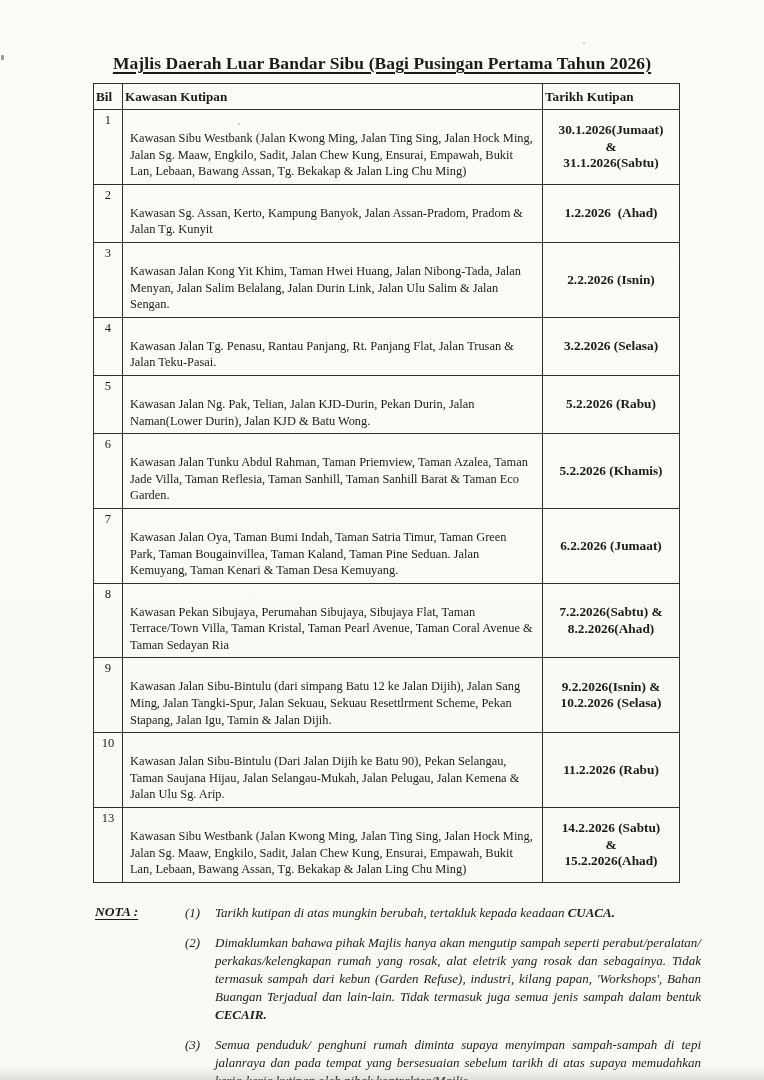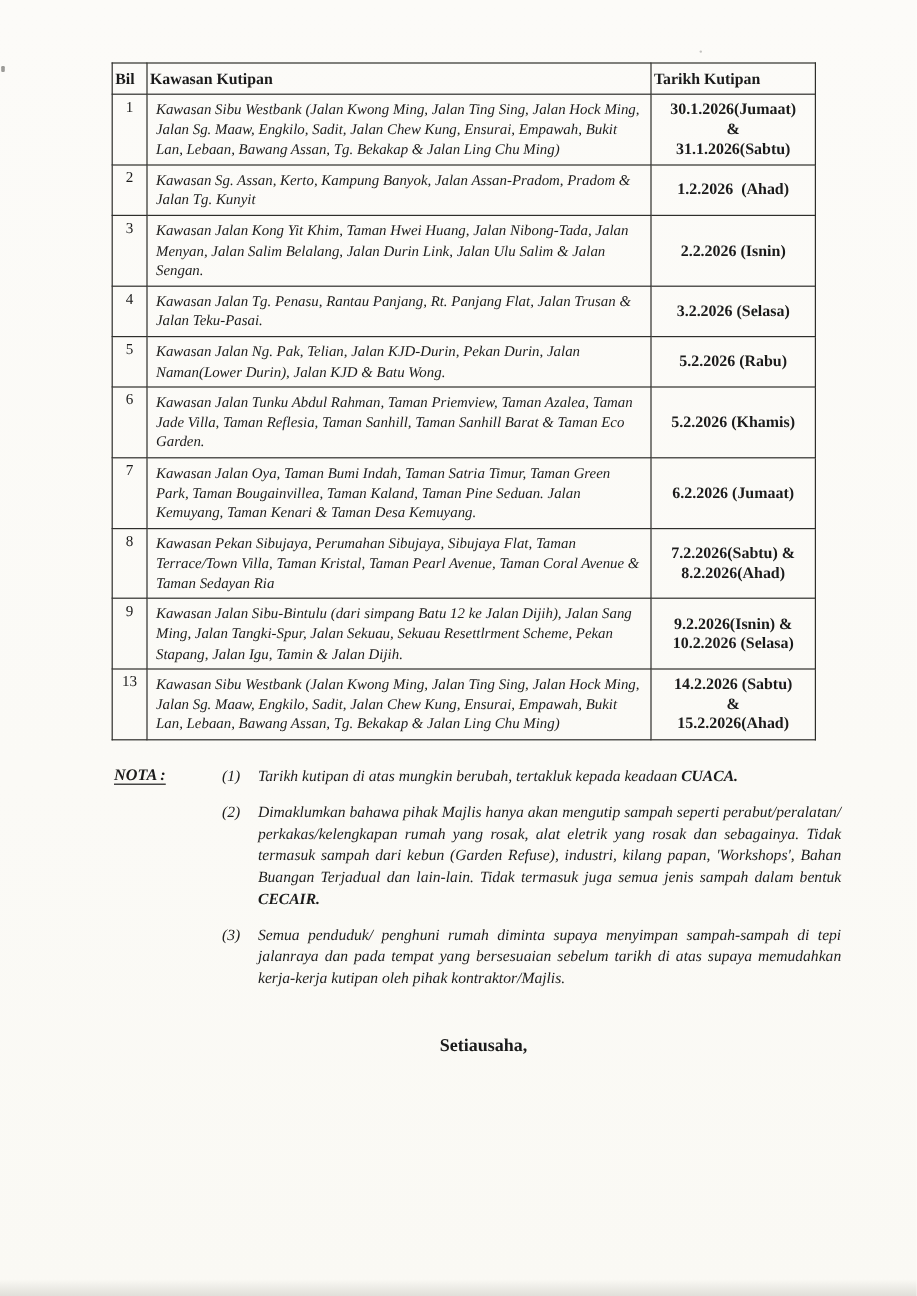--- a/index.html
+++ b/index.html
@@ -61,25 +61,24 @@
   .col-bil { width: 29px; }
   .col-kawasan { width: 420px; }
   .col-tarikh { width: 137px; }
   td.bil {
     text-align: center;
     vertical-align: top;
     font-size: 12.6px;
     padding-top: 3px;
   }
   td.kawasan {
-    padding: 4px 7px 4px 7px;
+    padding: 20px 7px 4px 7px;
     font-size: 12.4px;
     line-height: 16.6px;
     vertical-align: top;
-    font-style: italic;
   }
   td.tarikh {
     text-align: center;
     vertical-align: middle;
     font-weight: bold;
     font-size: 13.3px;
     line-height: 16.5px;
     white-space: pre-line;
     padding: 2px 3px;
   }
@@ -116,20 +115,21 @@
     font-weight: bold;
   }
   .sig-line1 { font-size: 15px; line-height: 20px; }
 </style>
 </head>
 <body>
 
 <div>
 
   <div class="doc-title">
+    <div><span class="uline">Majlis Daerah Luar Bandar Sibu (Bagi Pusingan Pertama Tahun 2026)</span></div>
   </div>
 
   <table class="schedule">
     <colgroup>
       <col class="col-bil">
       <col class="col-kawasan">
       <col class="col-tarikh">
     </colgroup>
     <thead>
       <tr>
@@ -190,20 +190,25 @@
 8.2.2026(Ahad)</td>
     </tr>
 
     <tr>
       <td class="bil">9</td>
       <td class="kawasan">Kawasan Jalan Sibu-Bintulu (dari simpang Batu 12 ke Jalan Dijih), Jalan Sang Ming, Jalan Tangki-Spur, Jalan Sekuau, Sekuau Resettlrment Scheme, Pekan Stapang, Jalan Igu, Tamin &amp; Jalan Dijih.</td>
       <td class="tarikh">9.2.2026(Isnin) &amp;
 10.2.2026 (Selasa)</td>
     </tr>
 
+    <tr>
+      <td class="bil">10</td>
+      <td class="kawasan">Kawasan Jalan Sibu-Bintulu (Dari Jalan Dijih ke Batu 90), Pekan Selangau, Taman Saujana Hijau, Jalan Selangau-Mukah, Jalan Pelugau, Jalan Kemena &amp; Jalan Ulu Sg. Arip.</td>
+      <td class="tarikh">11.2.2026 (Rabu)</td>
+    </tr>
 
 
 
     <tr>
       <td class="bil">13</td>
       <td class="kawasan">Kawasan Sibu Westbank (Jalan Kwong Ming, Jalan Ting Sing, Jalan Hock Ming, Jalan Sg. Maaw, Engkilo, Sadit, Jalan Chew Kung, Ensurai, Empawah, Bukit Lan, Lebaan, Bawang Assan, Tg. Bekakap &amp; Jalan Ling Chu Ming)</td>
       <td class="tarikh">14.2.2026 (Sabtu)
 &amp;
 15.2.2026(Ahad)</td>
     </tr>

